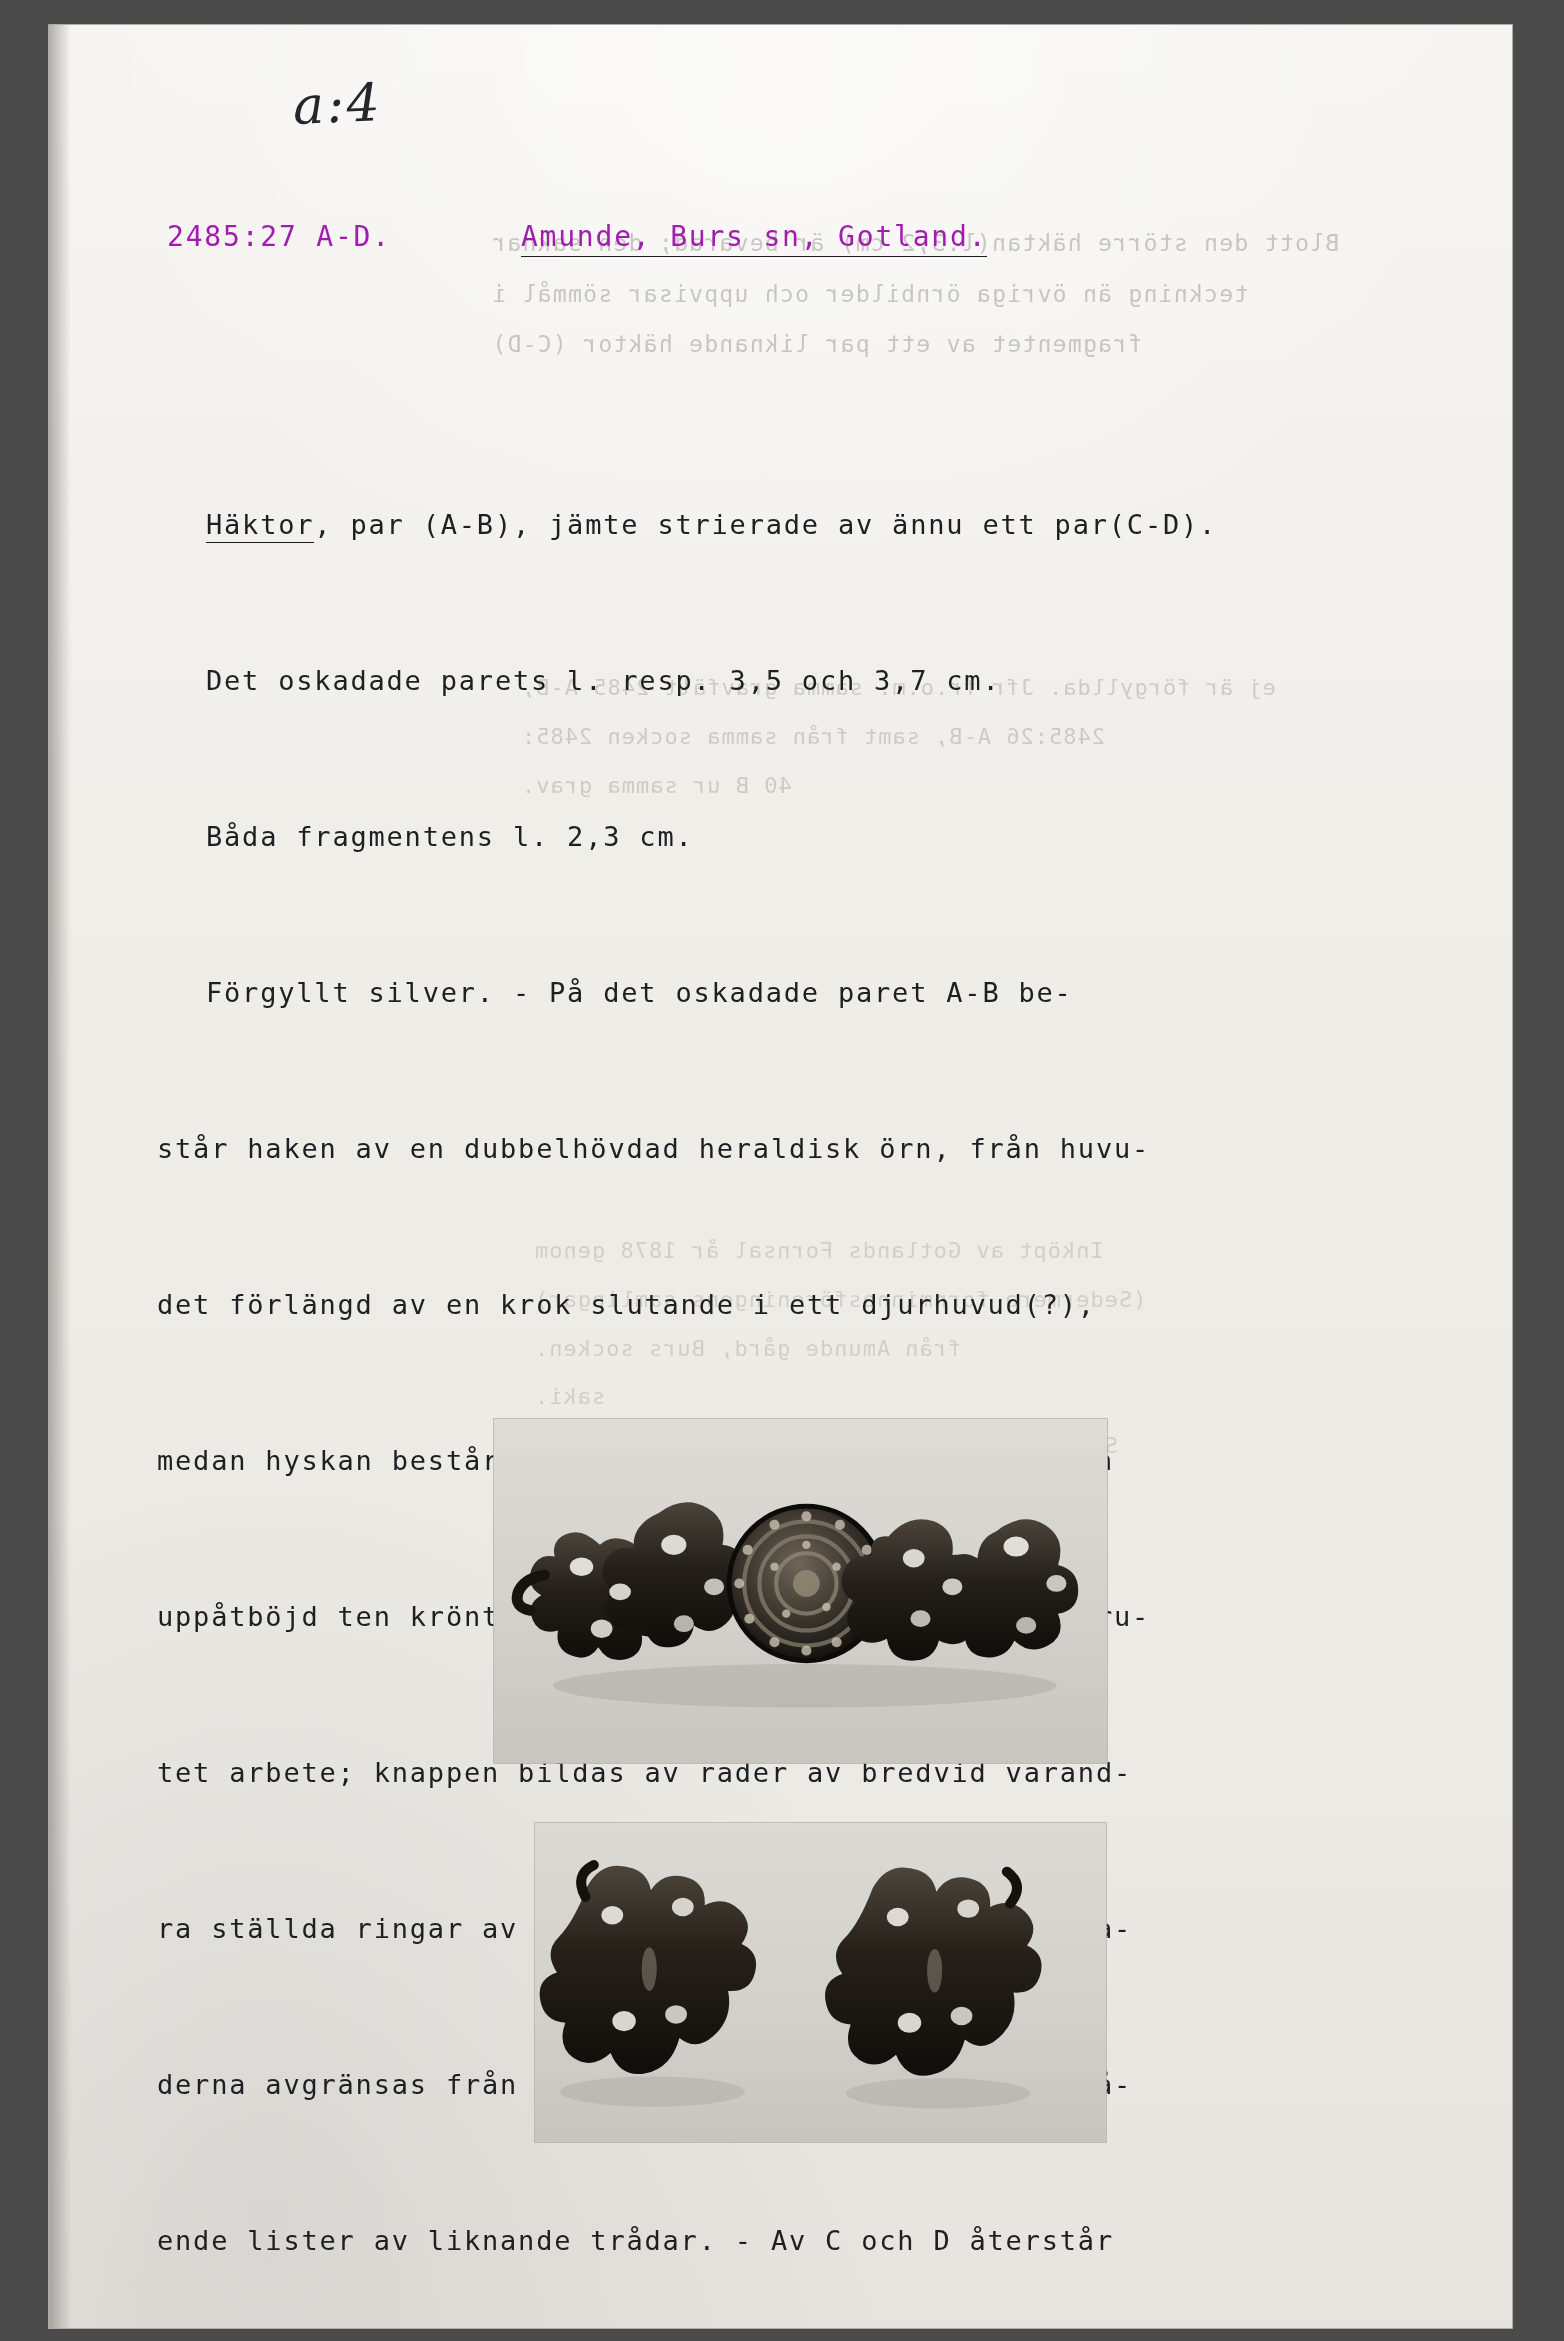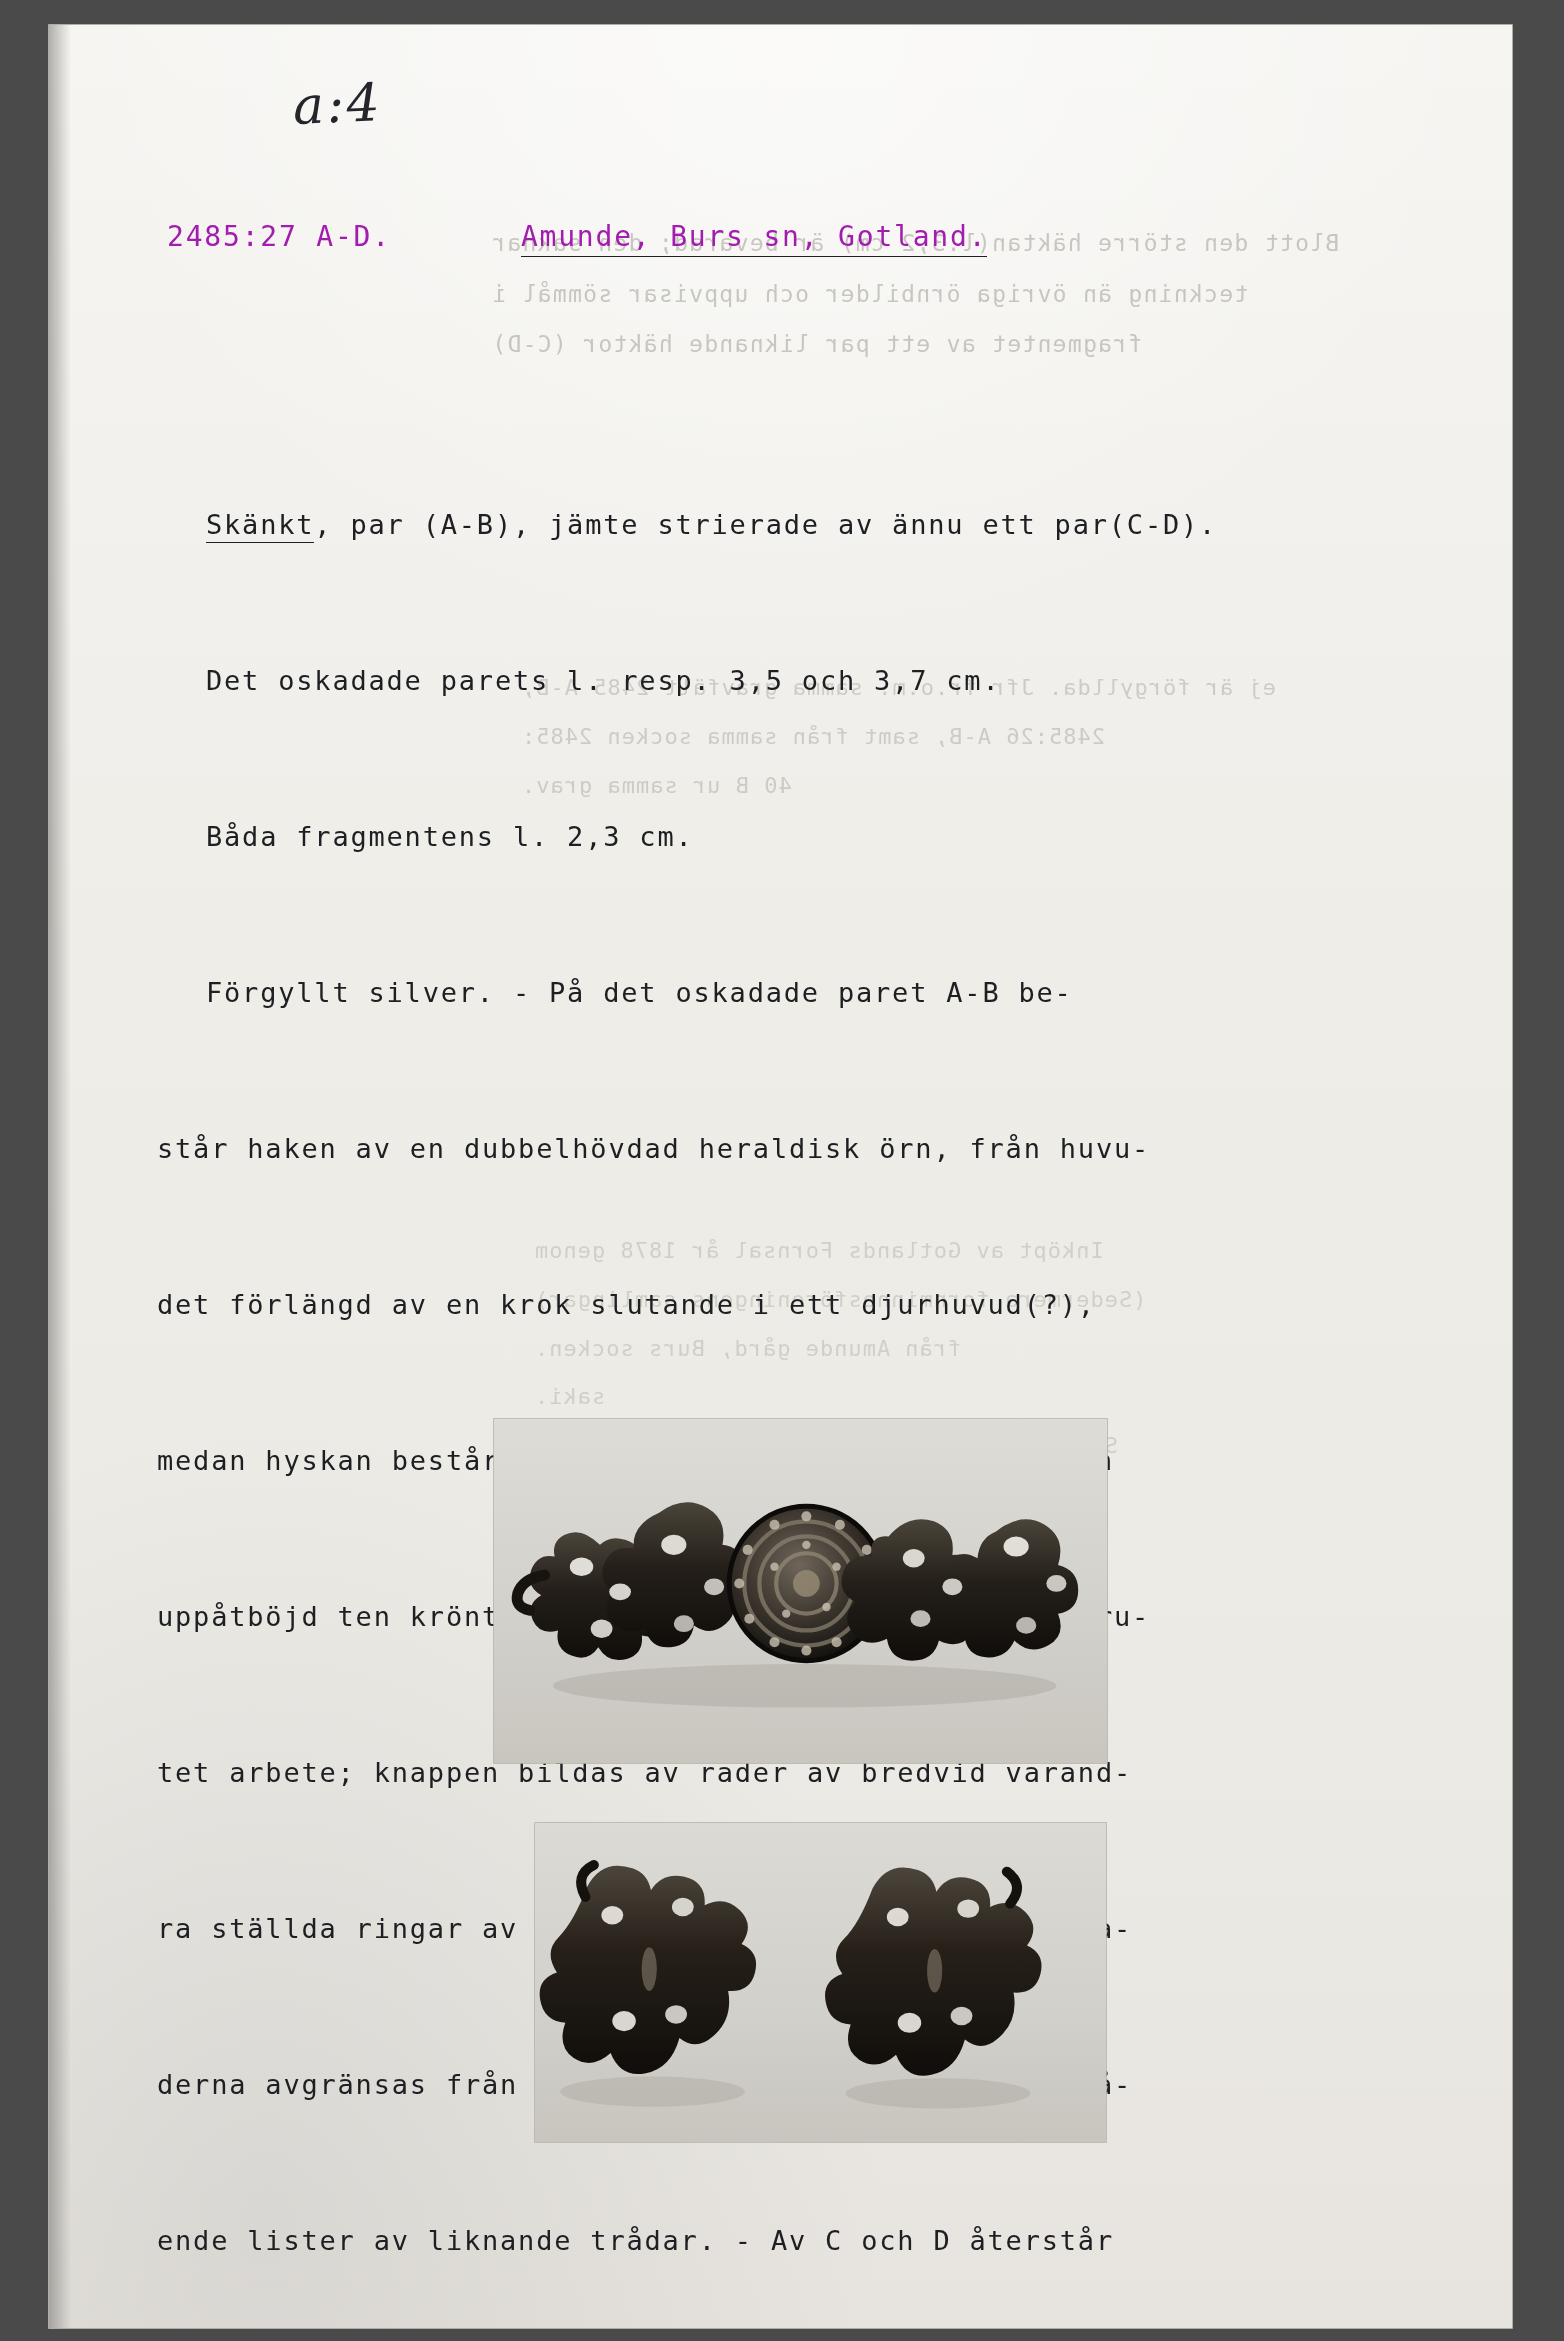--- a/index.html
+++ b/index.html
@@ -199,21 +199,21 @@
     <div class="ghost3" style="top:1250px;">(Sedermera fornminnesföreningens samlingar)</div>
     <div class="ghost3" style="top:1299px;">från Amunde gård, Burs socken.</div>
     <div class="ghost3" style="top:1347px;">saki.</div>
     <div class="ghost3" style="top:1396px;">Skänkt av N.N. år 1878, jämte övriga fynd</div>
 
     <div class="handwriting">a:4</div>
 
     <div class="typed head-row"><span class="catno">2485:27 A-D.</span><span class="place">Amunde, Burs sn, Gotland.</span></div>
 
     <div class="body-block">
-      <span class="ln ind1"><span class="u">Skänkt</span><span>, par (A-B), jämte strierade av ännu ett par(C-D).</span></span>
+      <span class="ln ind1"><span class="u">Häktor</span><span>, par (A-B), jämte strierade av ännu ett par(C-D).</span></span>
       <span class="ln ind1">Det oskadade parets l. resp. 3,5 och 3,7 cm.</span>
       <span class="ln ind1">Båda fragmentens l. 2,3 cm.</span>
       <span class="ln ind1">Förgyllt silver. - På det oskadade paret A-B be-</span>
       <span class="ln">står haken av en dubbelhövdad heraldisk örn, från huvu-</span>
       <span class="ln">det förlängd av en krok slutande i ett djurhuvud(?),</span>
       <span class="ln">medan hyskan består av en likartad örn förlängd av en</span>
       <span class="ln">uppåtböjd ten krönt av en rund knapp utförd i genombru-</span>
       <span class="ln">tet arbete; knappen bildas av rader av bredvid varand-</span>
       <span class="ln">ra ställda ringar av smala strierade trådar, medan ra-</span>
       <span class="ln">derna avgränsas från varandra genom runt knapparna gå-</span>

